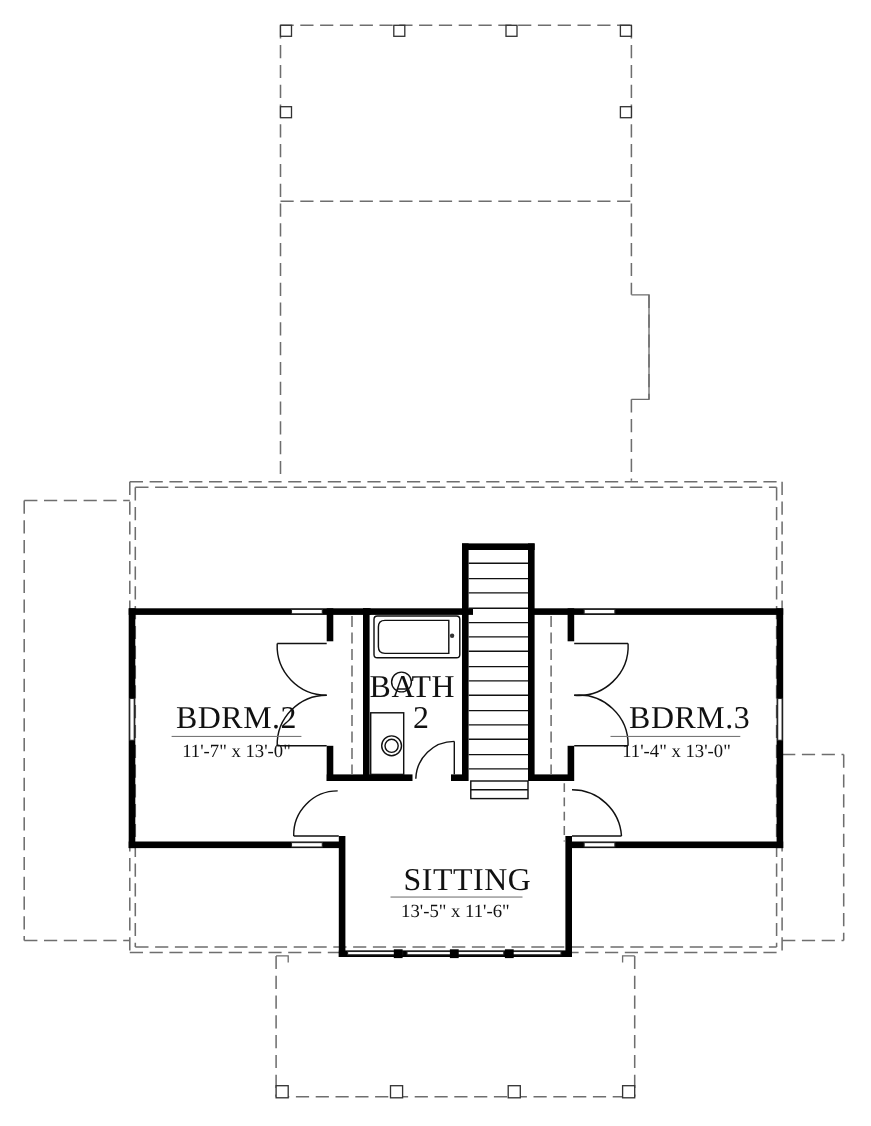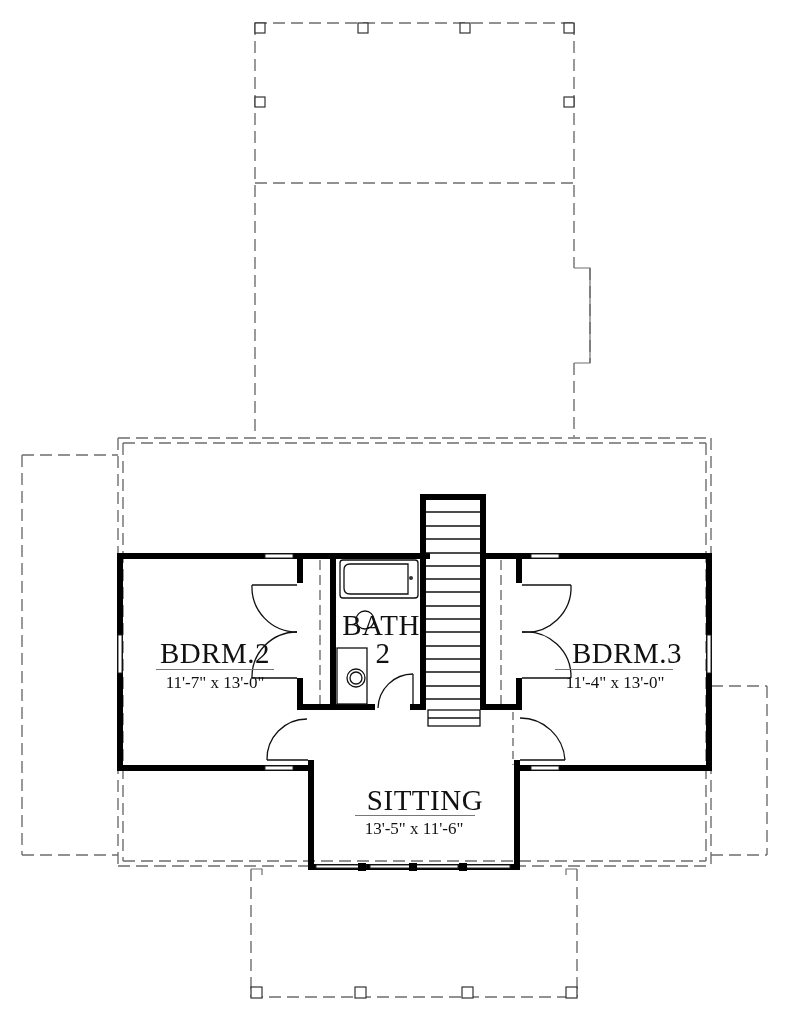--- a/index.html
+++ b/index.html
@@ -177,21 +177,21 @@
     <rect class="line" x="337" y="648" width="30" height="56"></rect>
     <circle class="line" cx="356" cy="678" r="9"></circle>
     <circle class="line" cx="356" cy="678" r="6"></circle>
   </g>
 </svg>
 
 <div class="label room-name" style="left:150px; top:638px; width:130px;">BDRM.2</div>
 <div class="underline" style="left:156px; top:669px; width:118px;"></div>
 <div class="label room-dim" style="left:140px; top:674px; width:150px;">11'-7" x 13'-0"</div>
 
-<div class="label room-name" style="left:336px; top:610px; width:90px;">BATH</div>
+<div class="label room-name" style="left:336px; top:610px; width:71px;">BATH</div>
 <div class="label room-name" style="left:368px; top:638px; width:30px;">2</div>
 
 <div class="label room-name" style="left:562px; top:638px; width:130px;">BDRM.3</div>
 <div class="underline" style="left:555px; top:669px; width:118px;"></div>
 <div class="label room-dim" style="left:540px; top:674px; width:150px;">11'-4" x 13'-0"</div>
 
 <div class="label room-name" style="left:355px; top:785px; width:140px;">SITTING</div>
 <div class="underline" style="left:355px; top:815px; width:120px;"></div>
 <div class="label room-dim" style="left:334px; top:820px; width:160px;">13'-5" x 11'-6"</div>
 

